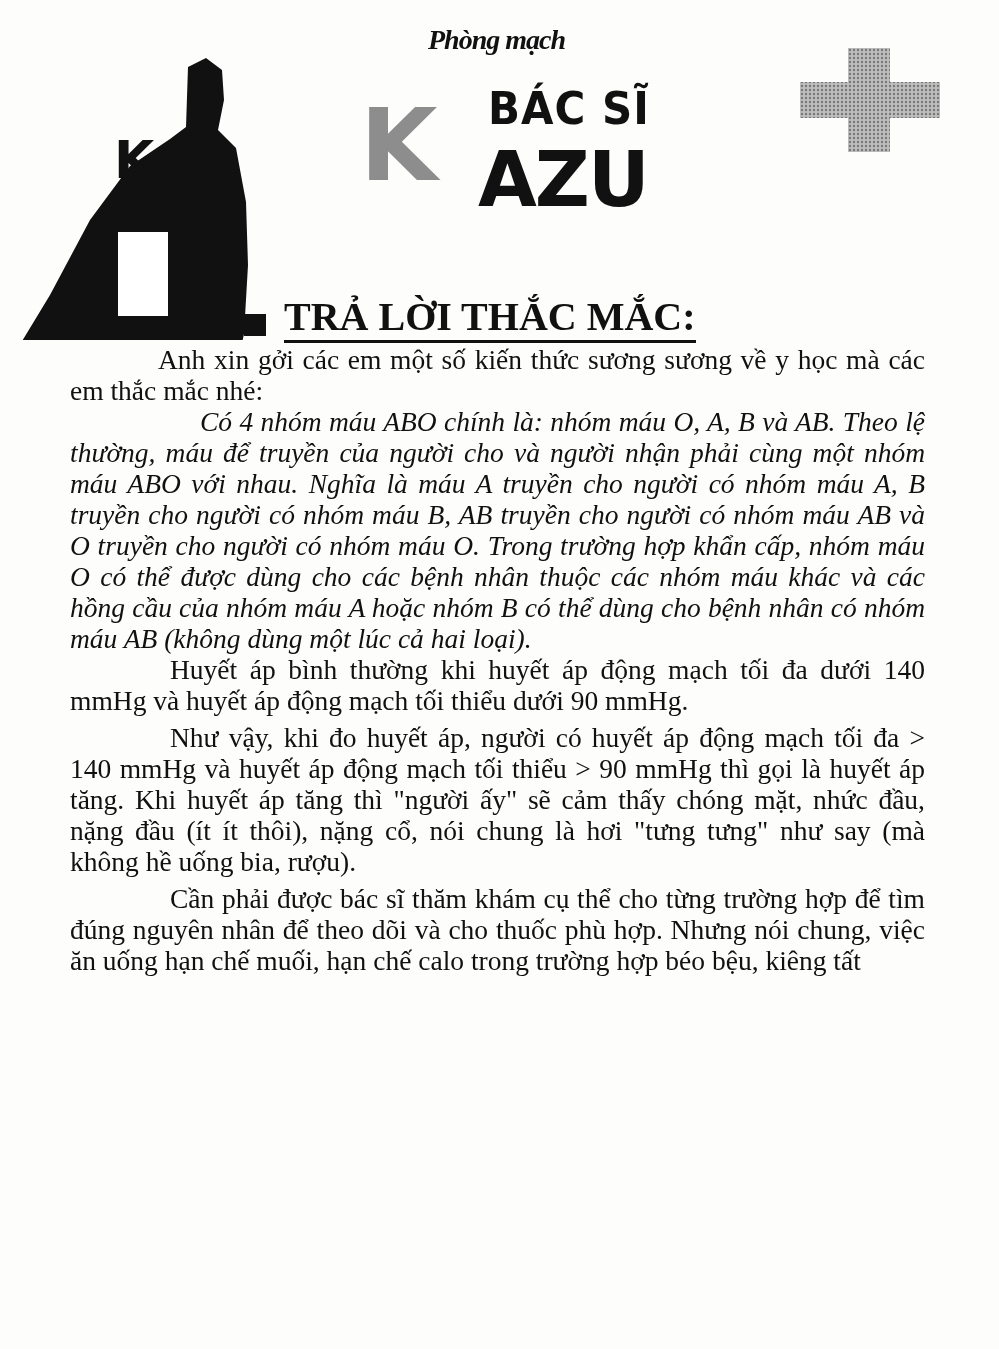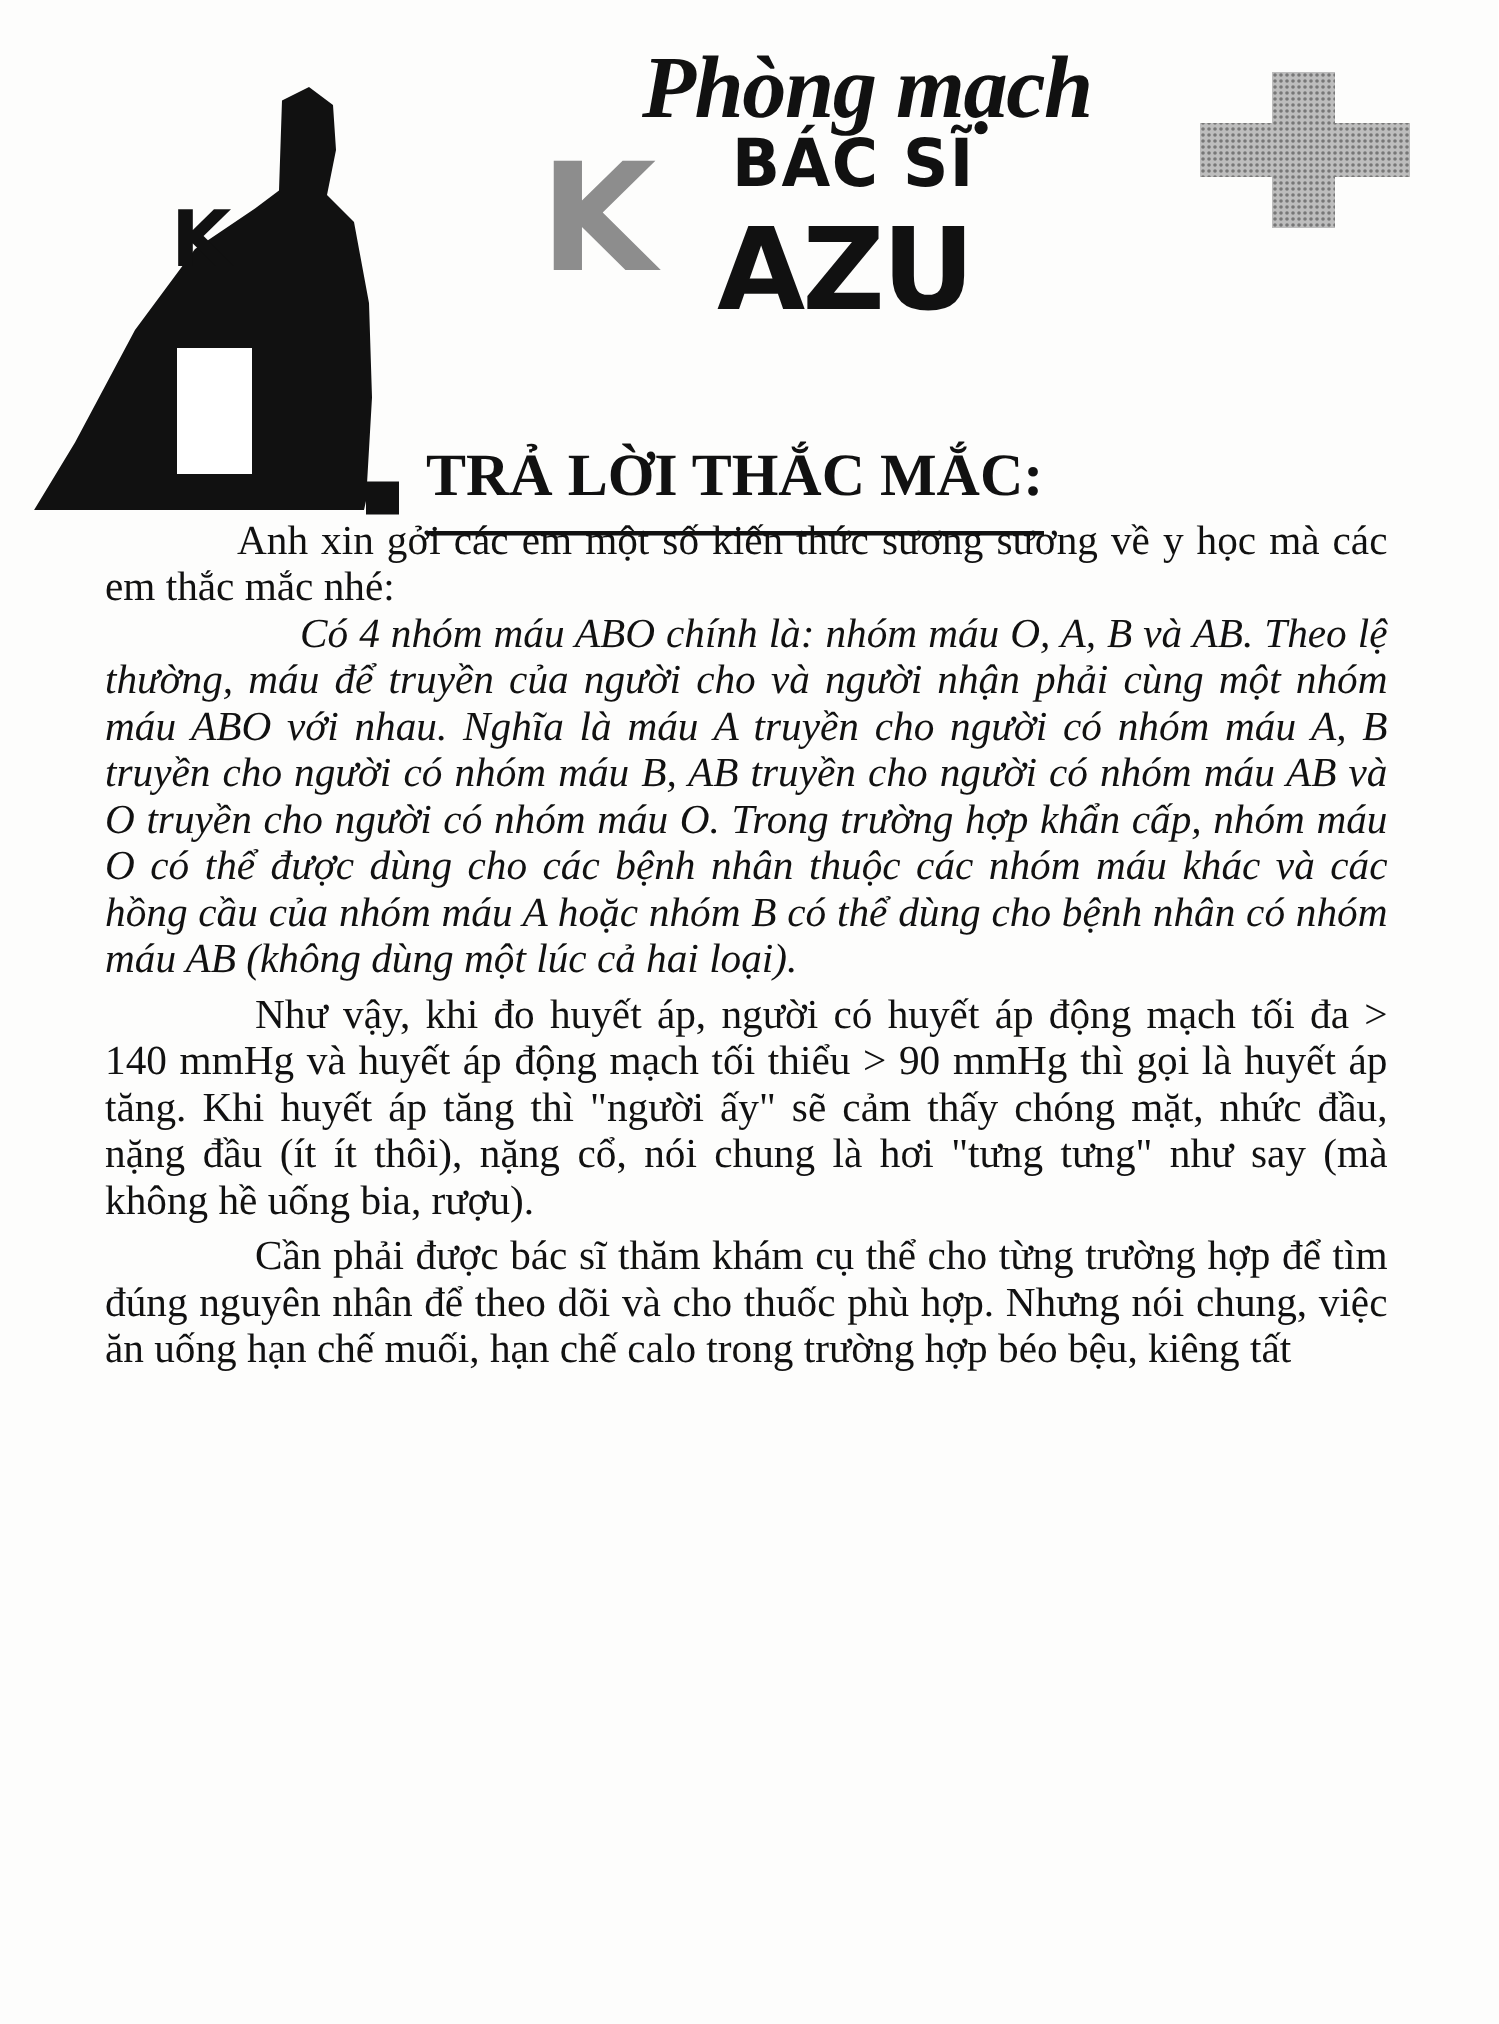--- a/index.html
+++ b/index.html
@@ -1,26 +1,26 @@
 <!DOCTYPE html>
 <html><head>
 <meta charset="utf-8">
 <style>
   html,body{margin:0;padding:0;background:#fff;}
   body{width:999px;height:1349px;overflow:hidden;position:relative;font-family:"Liberation Serif",serif;color:#111;}
   .page{position:absolute;left:0;top:0;width:999px;height:1349px;background:#fdfdfc;}
   .hero{position:absolute;left:10px;top:140px;width:250px;height:200px;}
-  .title-script{position:absolute;left:428px;top:24px;font-family:"Liberation Serif",serif;font-style:italic;font-weight:bold;font-size:59px;letter-spacing:-1px;}
+  .title-script{position:absolute;left:428px;top:24px;font-family:"Liberation Serif",serif;font-style:italic;font-weight:bold;font-size:28px;letter-spacing:-1px;}
   .title-bac{position:absolute;left:488px;top:84px;font-family:"DejaVu Sans",sans-serif;font-weight:bold;font-size:42px;letter-spacing:1px;transform:scaleY(1.05);}
   .title-kazu-k{position:absolute;left:360px;top:96px;font-family:"DejaVu Sans",sans-serif;font-weight:bold;font-size:100px;color:#8d8d8d;line-height:1;}
   .title-kazu{position:absolute;left:478px;top:118px;font-family:"DejaVu Sans",sans-serif;font-weight:bold;font-size:76px;line-height:1;letter-spacing:-2px;margin-top:24px;}
   .cross{position:absolute;left:800px;top:48px;}
   .section-head{position:absolute;left:244px;top:296px;display:flex;align-items:center;}
   .bullet{width:22px;height:22px;background:#111;margin-right:18px;margin-top:10px;}
-  .section-title{font-family:"Liberation Serif",serif;font-weight:bold;font-size:40px;border-bottom:3px solid #111;line-height:1.05;padding-bottom:16px;}
+  .section-title{font-family:"Liberation Serif",serif;font-weight:bold;font-size:40px;border-bottom:3px solid #111;line-height:1.05;padding-bottom:2px;}
   .body{position:absolute;left:70px;top:344px;width:855px;font-size:27.5px;line-height:31px;text-align:justify;}
   .body p{margin:0;}
   .body .ind1{text-indent:88px;}
   .body .ind2{text-indent:130px;font-style:italic;}
   .body .ind3{text-indent:100px;}
   .q{font-style:italic;font-weight:bold;}
   .gap{margin-top:6px !important;}
 </style>
 </head>
 <body>
@@ -50,16 +50,17 @@
   </svg>
 
   <div class="section-head">
     <div class="bullet"></div>
     <div class="section-title">TRẢ LỜI THẮC MẮC:</div>
   </div>
 
   <div class="body">
     <p class="ind1">Anh xin gởi các em một số kiến thức sương sương về y học mà các em thắc mắc nhé:</p>
     <p class="ind2">Có 4 nhóm máu ABO chính là: nhóm máu O, A, B và AB. Theo lệ thường, máu để truyền của người cho và người nhận phải cùng một nhóm máu ABO với nhau. Nghĩa là máu A truyền cho người có nhóm máu A, B truyền cho người có nhóm máu B, AB truyền cho người có nhóm máu AB và O truyền cho người có nhóm máu O. Trong trường hợp khẩn cấp, nhóm máu O có thể được dùng cho các bệnh nhân thuộc các nhóm máu khác và các hồng cầu của nhóm máu A hoặc nhóm B có thể dùng cho bệnh nhân có nhóm máu AB (không dùng một lúc cả hai loại).</p>
+    <p class="ind3">Huyết áp bình thường khi huyết áp động mạch tối đa dưới 140 mmHg và huyết áp động mạch tối thiểu dưới 90 mmHg.</p>
     <p class="ind3 gap">Như vậy, khi đo huyết áp, người có huyết áp động mạch tối đa &gt; 140 mmHg và huyết áp động mạch tối thiểu &gt; 90 mmHg thì gọi là huyết áp tăng. Khi huyết áp tăng thì "người ấy" sẽ cảm thấy chóng mặt, nhức đầu, nặng đầu (ít ít thôi), nặng cổ, nói chung là hơi "tưng tưng" như say (mà không hề uống bia, rượu).</p>
     <p class="ind3 gap">Cần phải được bác sĩ thăm khám cụ thể cho từng trường hợp để tìm đúng nguyên nhân để theo dõi và cho thuốc phù hợp. Nhưng nói chung, việc ăn uống hạn chế muối, hạn chế calo trong trường hợp béo bệu, kiêng tất</p>
   </div>
 </div>
 
 </body></html>

